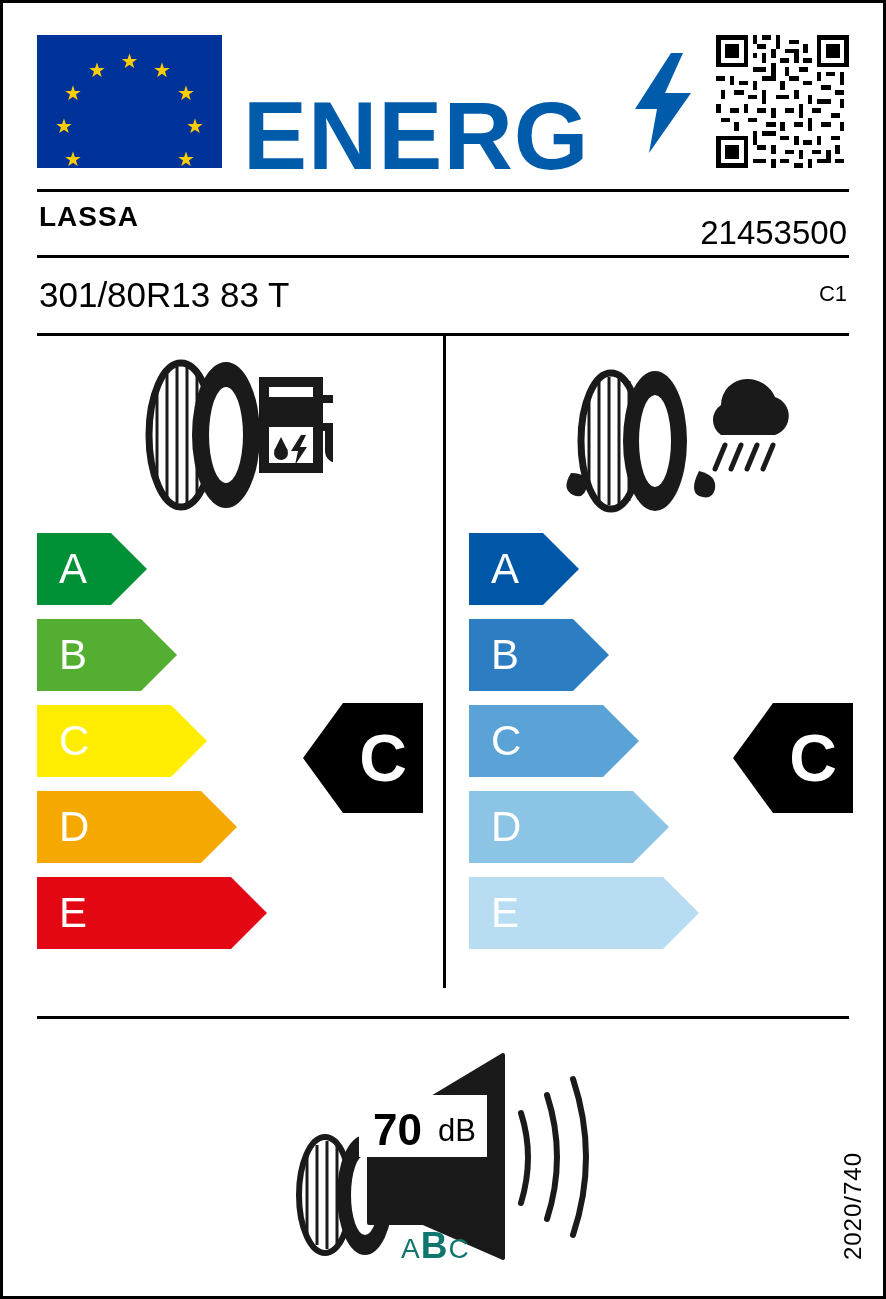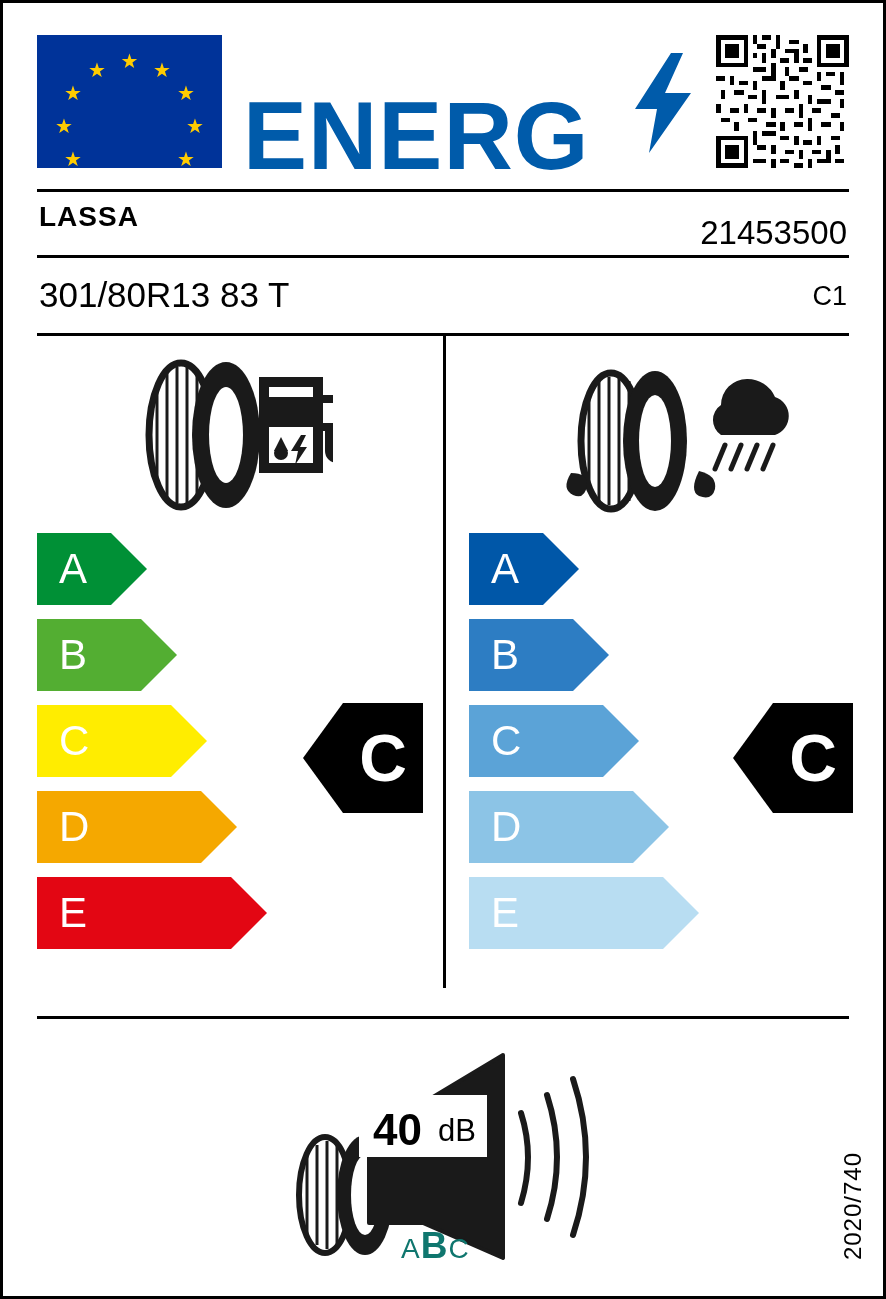--- a/index.html
+++ b/index.html
@@ -105,21 +105,21 @@
     position: absolute;
     left: 36px;
     top: 272px;
     font-size: 35px;
     color: #000;
   }
   .tyreclass {
     position: absolute;
     right: 36px;
     top: 278px;
-    font-size: 27px;
+    font-size: 22px;
     color: #000;
   }
 
   
   .vline {
     position: absolute;
     left: 440px;
     top: 333px;
     width: 3px;
     height: 652px;
@@ -540,21 +540,21 @@
       <path d="M96 60 L96 180 L150 180 L230 215 L230 12 L150 60 Z" fill="#1a1a1a" stroke="#1a1a1a" stroke-width="4" stroke-linejoin="round"></path>
 
       <g fill="none" stroke="#1a1a1a" stroke-width="6" stroke-linecap="round">
         <path d="M248 70 q14 44 0 90"></path>
         <path d="M274 52 q20 62 0 124"></path>
         <path d="M300 36 q26 78 0 156"></path>
       </g>
 
       <rect x="86" y="52" width="128" height="62" fill="#ffffff"></rect>
     </svg>
-    <div class="noise-db">40</div>
+    <div class="noise-db">70</div>
     <div class="noise-unit">dB</div>
     <div class="noise-classes">
       <span>A</span><span class="sel">B</span><span>C</span>
     </div>
   </div>
 
   <div class="reg">2020/740</div>
 
 </div>
 

